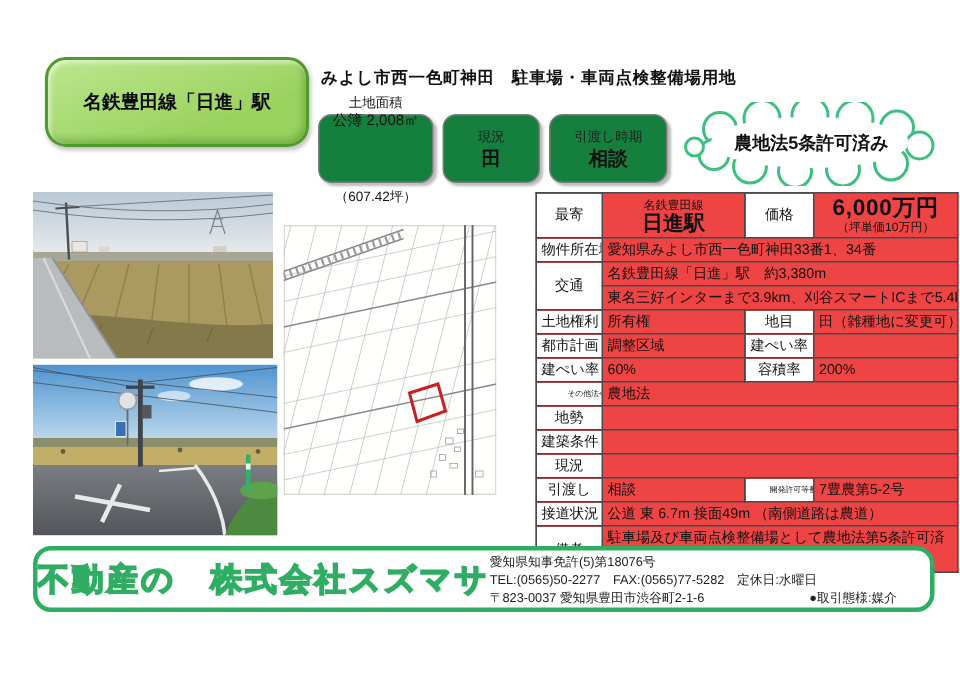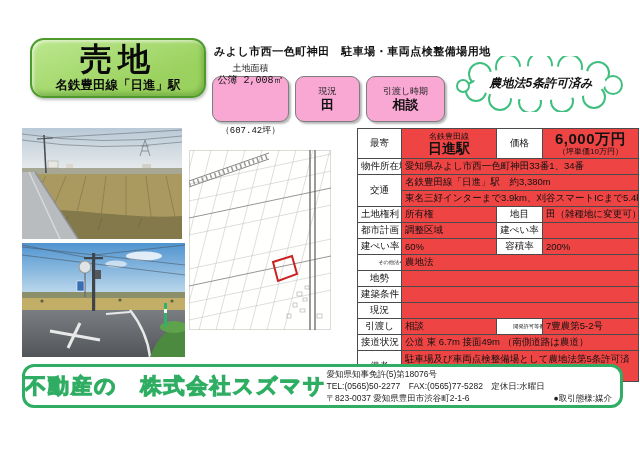--- a/index.html
+++ b/index.html
@@ -17,32 +17,32 @@
     border-radius:14px;background:linear-gradient(160deg,var(--badge-green-light) 0%,var(--badge-green) 70%);
     box-shadow:inset 2px 2px 3px rgba(255,255,255,.55), inset -2px -3px 5px rgba(20,90,0,.28), 1px 2px 3px rgba(0,0,0,.25);
     display:flex;flex-direction:column;align-items:center;justify-content:center;}
   .badge-title{font-size:32px;font-weight:bold;letter-spacing:6px;line-height:33px;color:#0a0a0a;}
   .badge-sub{font-size:12.5px;font-weight:bold;color:#0a0a0a;margin-top:1px;}
 
   
   .page-title{left:214px;top:44px;width:424px;font-size:11px;font-weight:bold;letter-spacing:.5px;}
 
   
-  .ibox{top:76px;height:46px;background:#f9a8d4;border:1.2px solid #7d7d7d;border-radius:9px;
-    box-shadow:2px 2px 2px rgba(0,0,0,.28);display:flex;flex-direction:column;align-items:center;justify-content:center;text-align:center;font-family:Liberation Mono, monospace;}
+  .ibox{top:76px;height:46px;background:#15803d;border:1.2px solid #7d7d7d;border-radius:9px;
+    box-shadow:2px 2px 2px rgba(0,0,0,.28);display:flex;flex-direction:column;align-items:center;justify-content:center;text-align:center;}
   .ibox .lbl{font-size:9px;color:#222;}
   .ibox .val{font-size:10px;color:#111;line-height:12px;}
   .ibox .val-big{font-size:13px;font-weight:bold;line-height:15px;}
   .ibox .note{font-size:9px;line-height:11px;margin-top:39px;}
   .ibox1{left:212px;width:77px;}
   .ibox2{left:295px;width:65px;}
   .ibox3{left:366px;width:79px;}
 
   
-  .cloud{left:450px;top:56px;width:182px;height:56px;font-style:italic;}
+  .cloud{left:450px;top:68px;width:182px;height:56px;}
 
   
   .photo{background:#dfe4e7;overflow:hidden;}
   .photo svg{display:block;}
   .photo1{left:22px;top:128px;width:160px;height:111px;}
   .photo2{left:22px;top:243px;width:163px;height:114px;}
 
   
   .map{left:189px;top:150px;width:142px;height:180px;background:#fdfdfb;}
 
@@ -57,29 +57,28 @@
   .price-big{display:block;font-size:15px;font-weight:bold;text-align:center;line-height:16px;letter-spacing:.5px;}
   .price-note{display:block;font-size:8px;text-align:center;line-height:9px;}
   .tiny{display:inline-block;font-size:9px;transform:scale(.58);transform-origin:center center;white-space:nowrap;}
   .remarks-line{display:block;line-height:14px;}
 
   
   .footer{left:22px;top:364px;width:601px;height:44px;border:3px solid var(--footer-green);border-radius:12px;
     background:#fff;display:flex;align-items:center;}
   .company{font-size:21px;font-weight:bold;letter-spacing:2px;color:#dff3e8;
     -webkit-text-stroke:1.2px var(--footer-green);white-space:nowrap;}
-  .contact{margin-left:auto;padding-right:8px;width:330px;font-size:8.5px;line-height:12px;color:#222;}
+  .contact{margin-left:auto;padding-right:22px;width:330px;font-size:8.5px;line-height:12px;color:#222;}
   .contact-row{display:flex;}
   .deal{margin-left:auto;}
 </style>
 </head>
 <body>
 
 <div class="abs badge">
-  <div class="badge-title">売地</div>
   <div class="badge-sub">名鉄豊田線「日進」駅</div>
 </div>
 
 <div class="abs page-title">みよし市西一色町神田　駐車場・車両点検整備場用地</div>
 
 <div class="abs ibox ibox1">
   <span class="lbl">土地面積</span>
   <span class="val">公簿 2,008㎡</span>
   <span class="note">（607.42坪）</span>
 </div>

